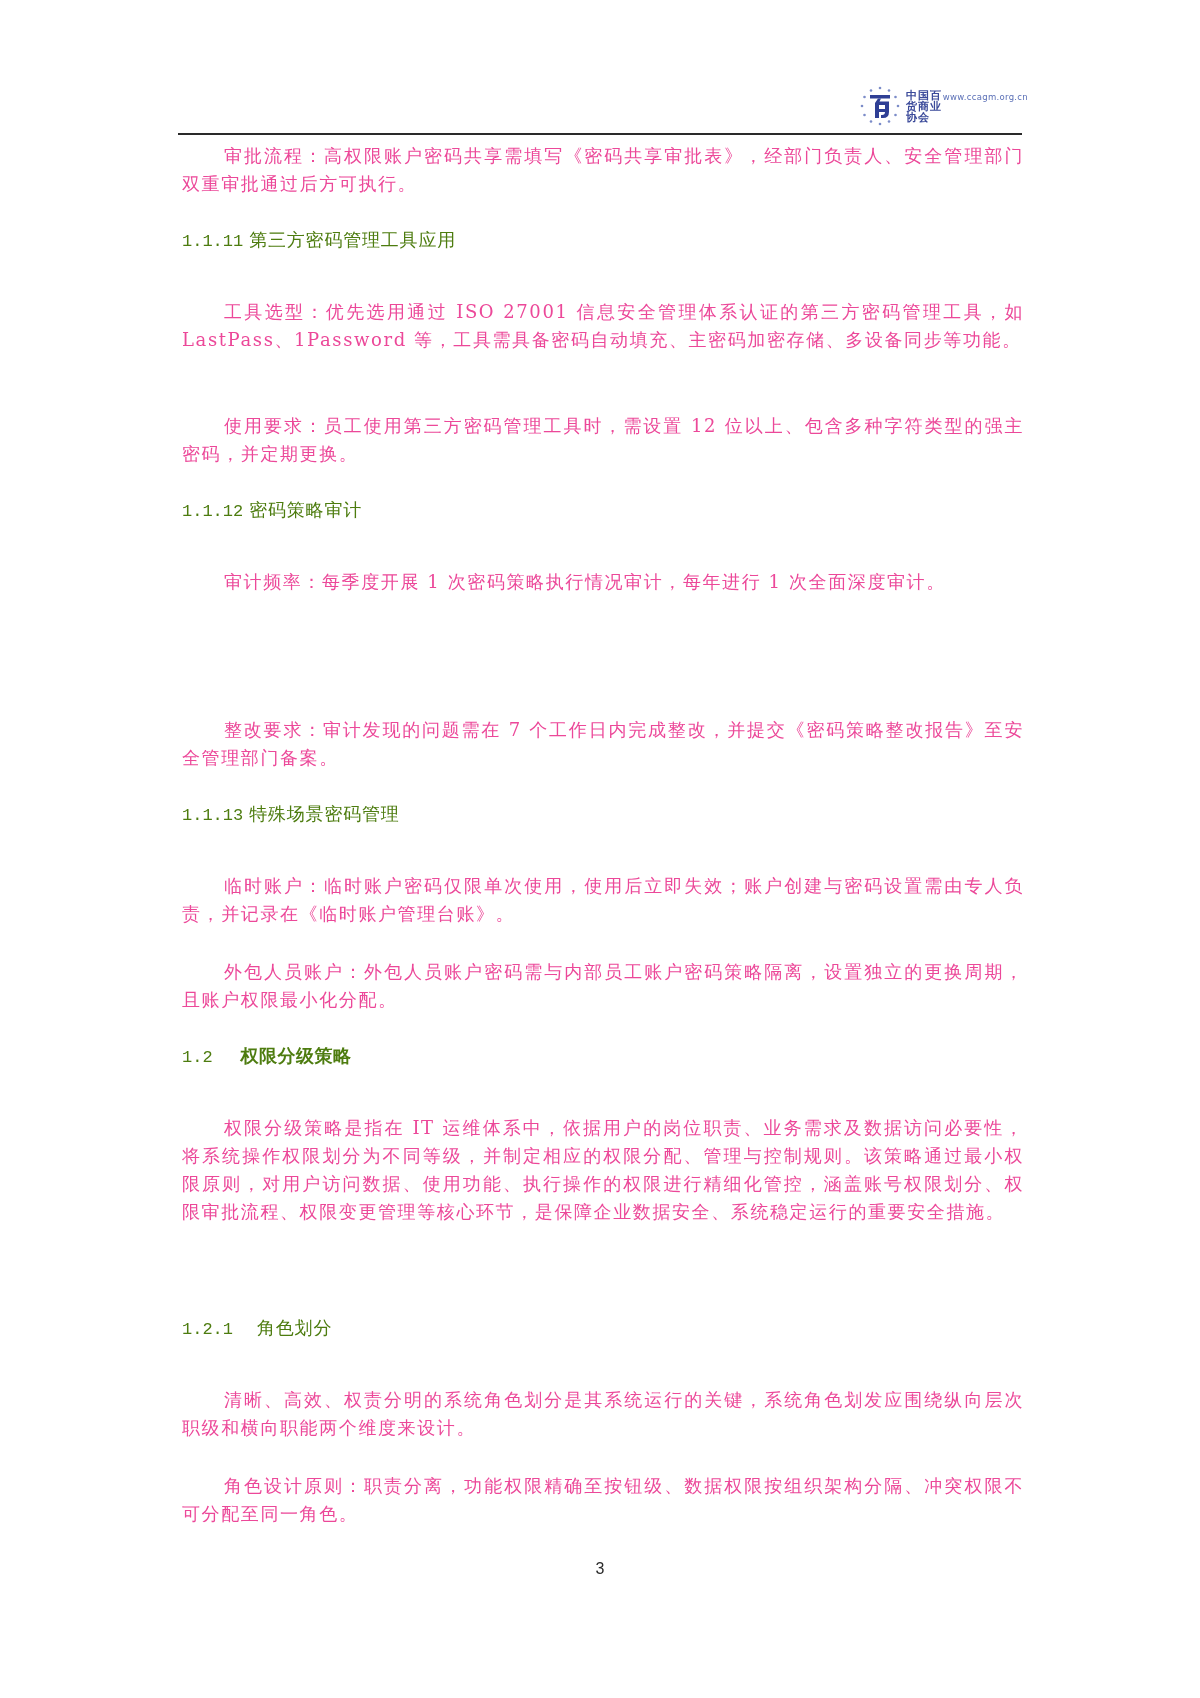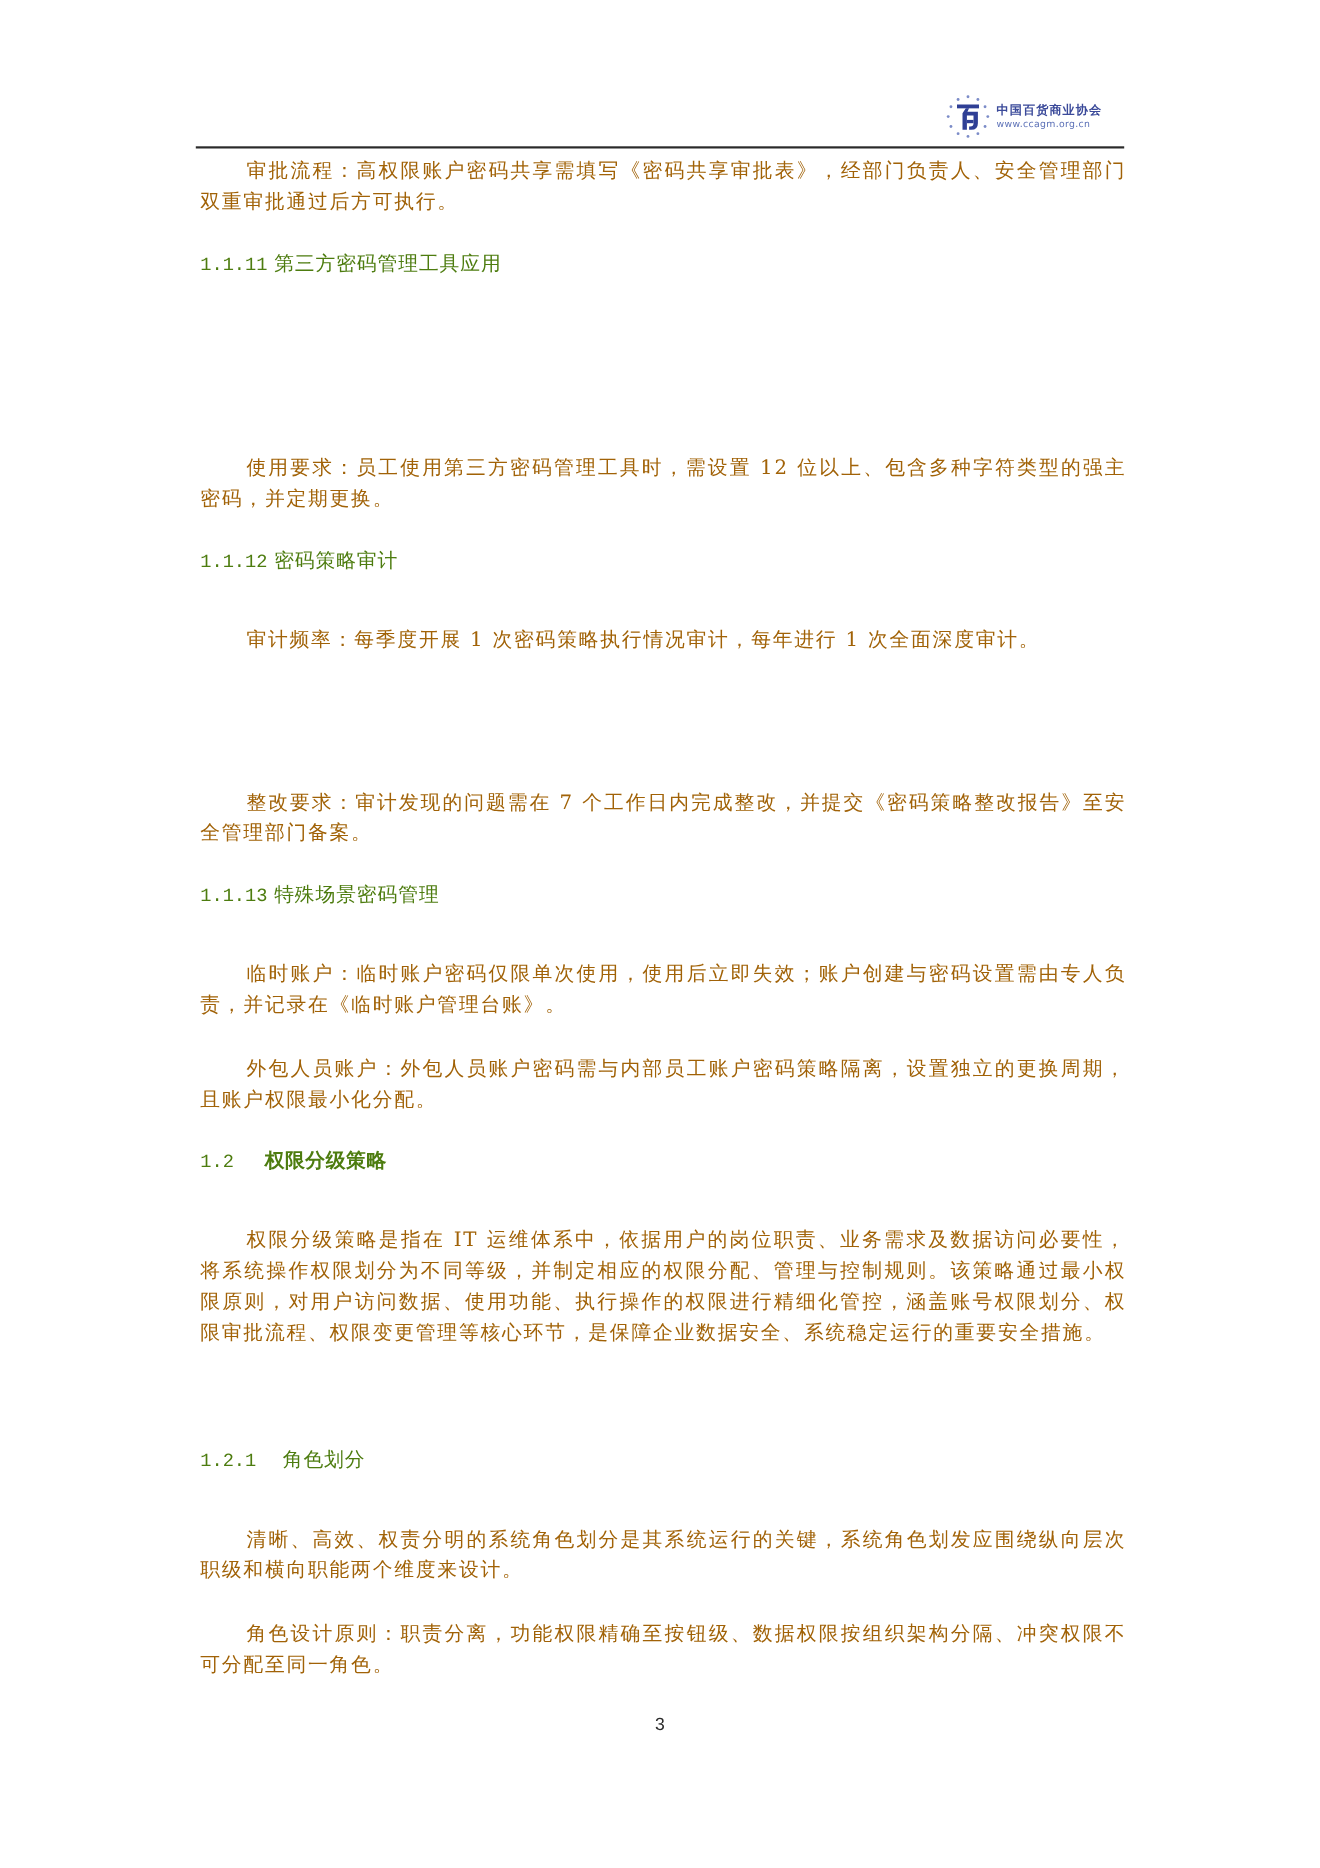--- a/index.html
+++ b/index.html
@@ -33,21 +33,21 @@
     }
     .logo-mark {
       position: relative;
       width: 44px;
       height: 44px;
       flex: 0 0 44px;
     }
     .logo-mark svg { display: block; }
     .logo-text {
       display: flex;
-      flex-direction: column;
+      flex-direction: row;
       margin-left: 4px;
       line-height: 1;
     }
     .logo-cn {
       font-family: "DejaVu Serif", serif;
       font-size: 11px;
       font-weight: bold;
       color: #3b4a9a;
       letter-spacing: 1px;
     }
@@ -69,21 +69,21 @@
     .para {
       position: absolute;
       left: 182px;
       width: 842px;
       font-size: 18px;
       line-height: 28px;
       letter-spacing: 1.6px;
       text-align: justify;
       text-indent: 42px;
       margin: 0;
-      color: #a16207;
+      color: #ec4899;
     }
     .heading {
       position: absolute;
       left: 182px;
       font-size: 18px;
       line-height: 28px;
       letter-spacing: 0.8px;
       margin: 0;
       color: #4d7c0f;
     }
@@ -146,20 +146,21 @@
     </div>
   </div>
   <div class="header-rule"></div>
 
   <p class="para" style="top:142px;">审批流程：高权限账户密码共享需填写《密码共享审批表》，经部门负责人、安全管理部门双重审批通过后方可执行。</p>
 
   <div class="heading" style="top:226px;">
     <span class="num">1.1.11</span><span class="title">第三方密码管理工具应用</span>
   </div>
 
+  <p class="para" style="top:298px;">工具选型：优先选用通过 ISO 27001 信息安全管理体系认证的第三方密码管理工具，如 LastPass、1Password 等，工具需具备密码自动填充、主密码加密存储、多设备同步等功能。</p>
 
   <p class="para" style="top:412px;">使用要求：员工使用第三方密码管理工具时，需设置 12 位以上、包含多种字符类型的强主密码，并定期更换。</p>
 
   <div class="heading" style="top:496px;">
     <span class="num">1.1.12</span><span class="title">密码策略审计</span>
   </div>
 
   <p class="para" style="top:568px;">审计频率：每季度开展 1 次密码策略执行情况审计，每年进行 1 次全面深度审计。</p>
 
 

